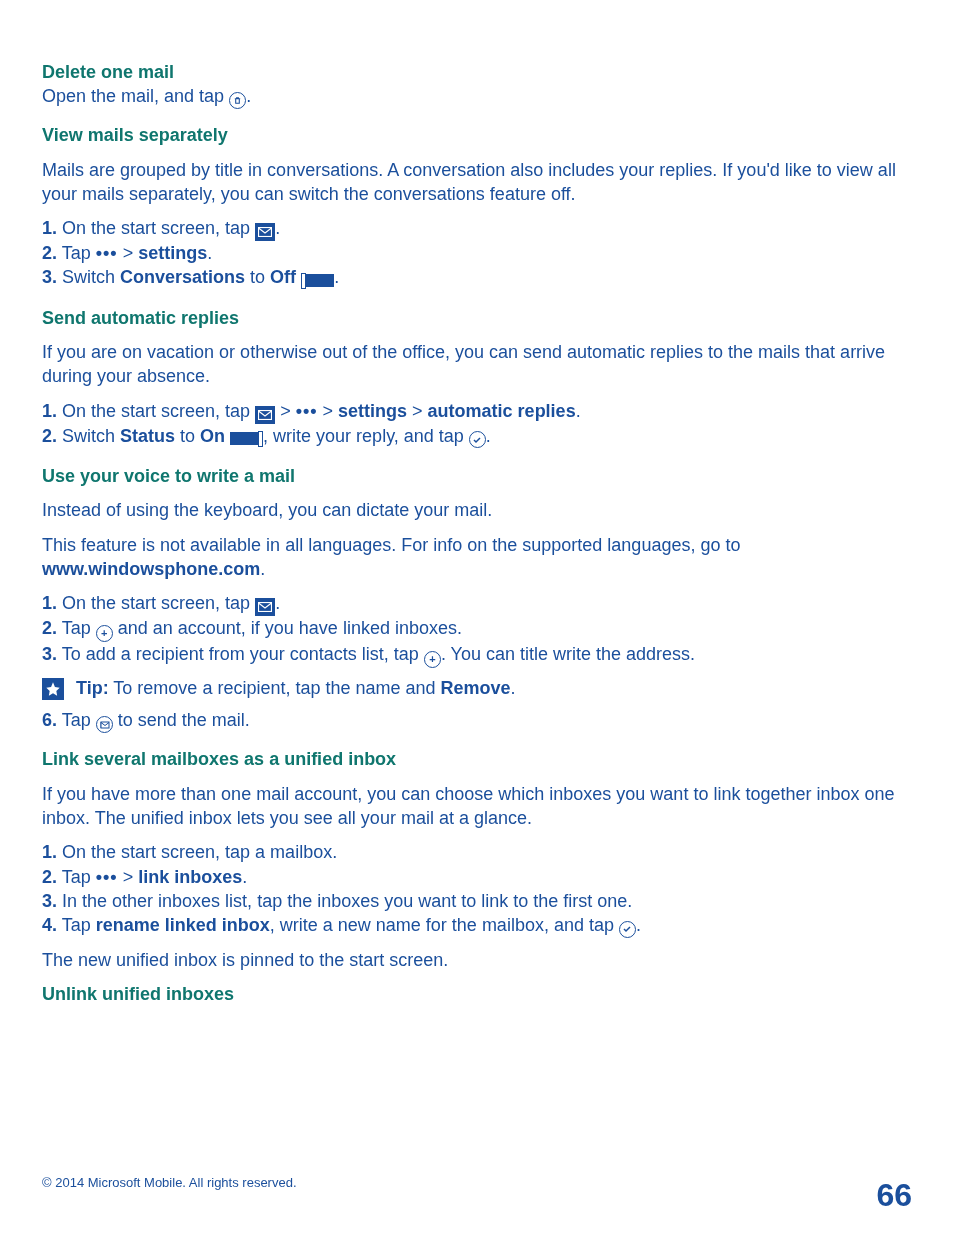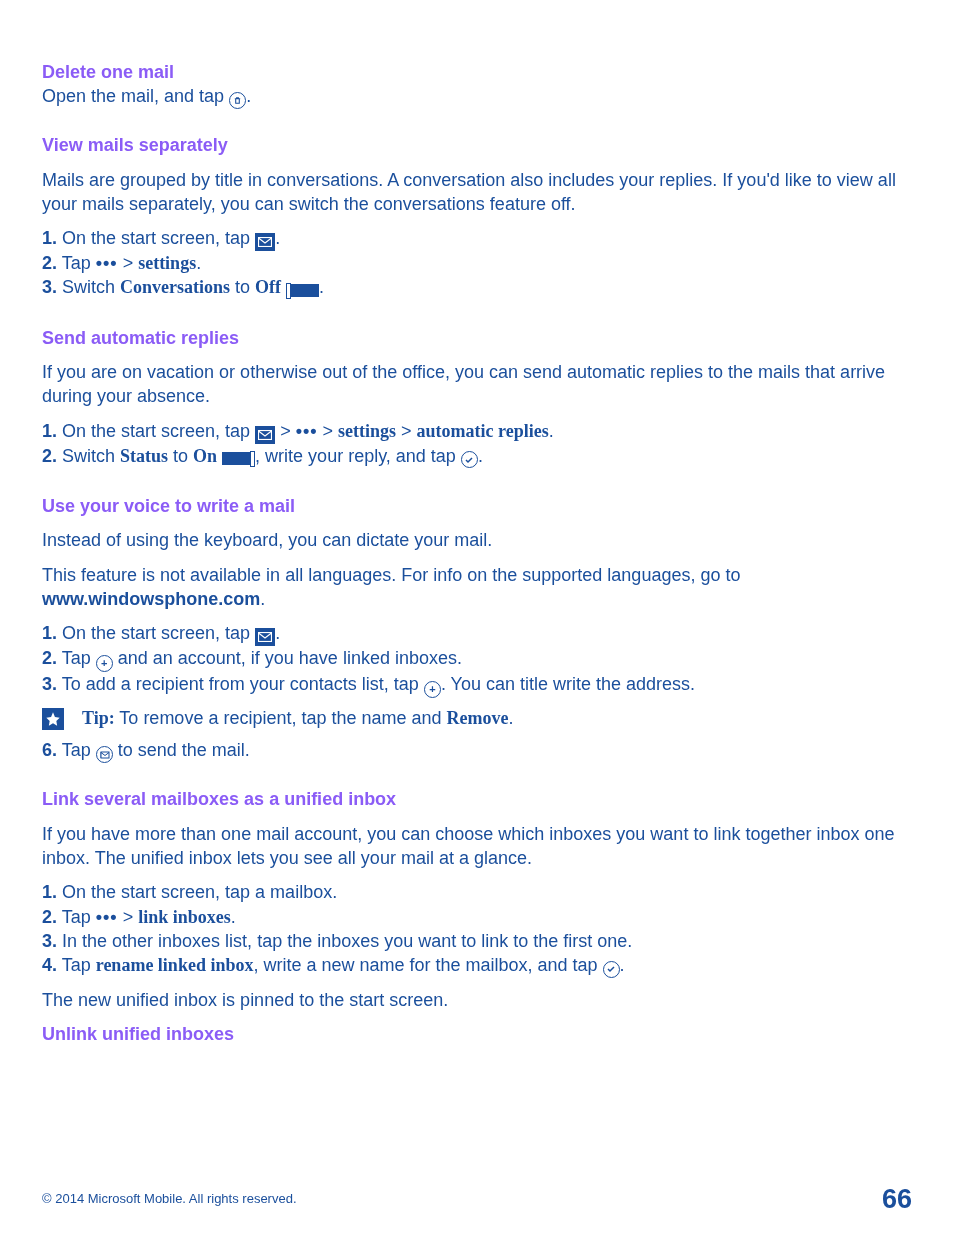--- a/index.html
+++ b/index.html
@@ -9,25 +9,25 @@
     color: #1b4f9c;
     width: 954px;
     height: 1257px;
     position: relative;
     background: #fff;
     padding: 60px 42px 0 42px;
     line-height: 1.35;
   }
   .heading {
     font-weight: bold;
-    color: #8b5cf6;
-  }
-  .section-gap { margin-top: 24px; }
+    color: #0f766e;
+  }
+  .section-gap { margin-top: 14px; }
   .small-gap { margin-top: 10px; }
-  b, .bold { font-weight: bold; font-family: Liberation Serif, serif; }
+  b, .bold { font-weight: bold; }
   .num { font-weight: bold; }
 
   .icon-dots {
     letter-spacing: 1px;
     font-weight: bold;
     vertical-align: baseline;
     display: inline;
   }
 
   .icon-mail-tile {
@@ -58,33 +58,33 @@
     display:inline-block; width: 5px; height: 16px; border: 1.6px solid #1b4f9c; background:#fff; vertical-align: middle; margin-left: -2px; position: relative; z-index:1;
   }
   .icon-toggle-on {
     display:inline-block; vertical-align: -2px;
   }
   .icon-toggle-on .track {
     display:inline-block; width: 30px; height: 13px; background:#1b4f9c; vertical-align: middle;
   }
 
   .tip-row {
-    display: flex; align-items: flex-start; gap: 18px; margin-top: 8px; margin-bottom: 8px;
+    display: flex; align-items: flex-start; gap: 12px; margin-top: 8px; margin-bottom: 8px;
   }
   .tip-badge {
     width: 22px; height: 22px; background:#1b4f9c; display:flex; align-items:center; justify-content:center; flex-shrink:0; margin-top:2px;
   }
   .tip-badge svg { fill:#fff; }
 
   .footer {
     position: absolute; bottom: 40px; left: 42px; right: 42px;
-    display: flex; justify-content: space-between; align-items: center;
+    display: flex; justify-content: space-between; align-items: flex-start;
     font-size: 13px;
   }
-  .page-num { font-size: 27px; font-weight: bold; }
+  .page-num { font-size: 32px; font-weight: bold; }
 
   a.linklike { font-weight: bold; color:#1b4f9c; text-decoration: none; }
 </style>
 </head>
 <body>
 
 <div>
   <div class="heading">Delete one mail</div>
   <div>
     <span>Open the mail, and tap </span><span class="icon-circle">

